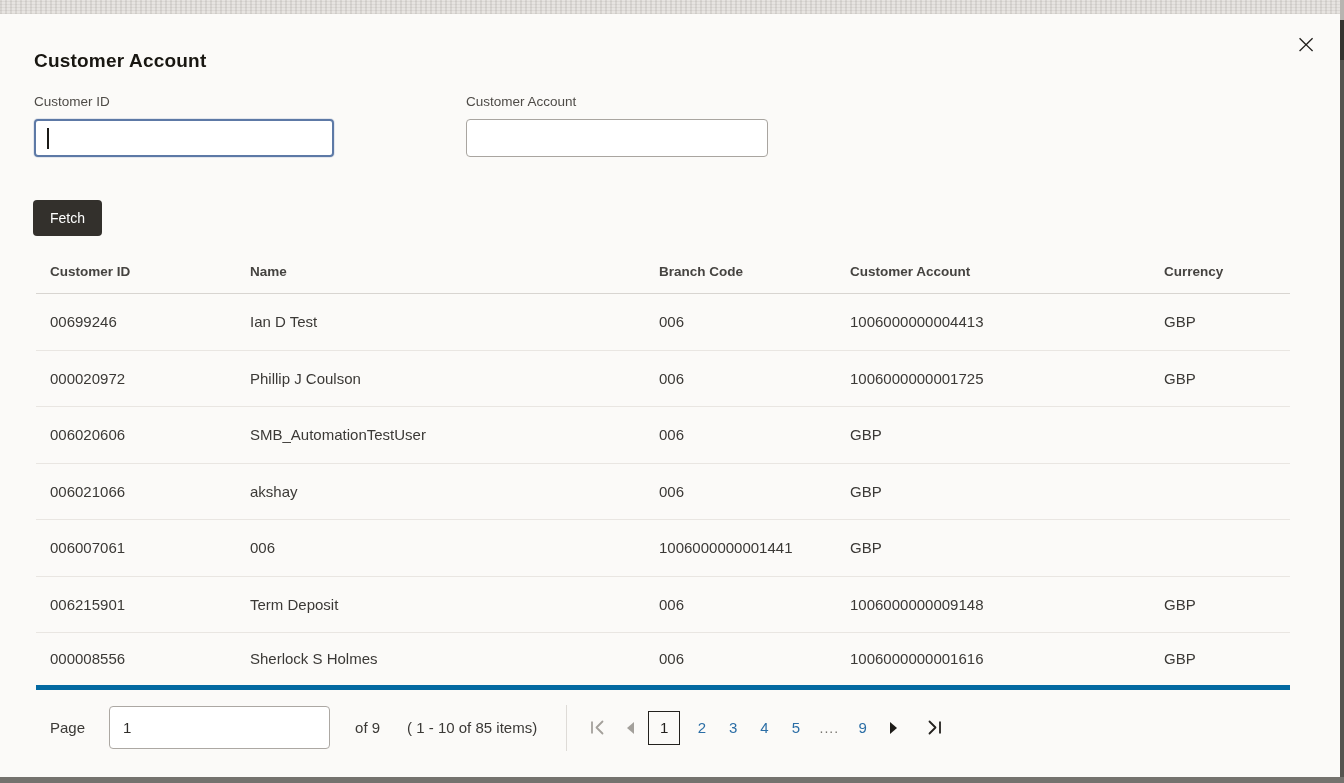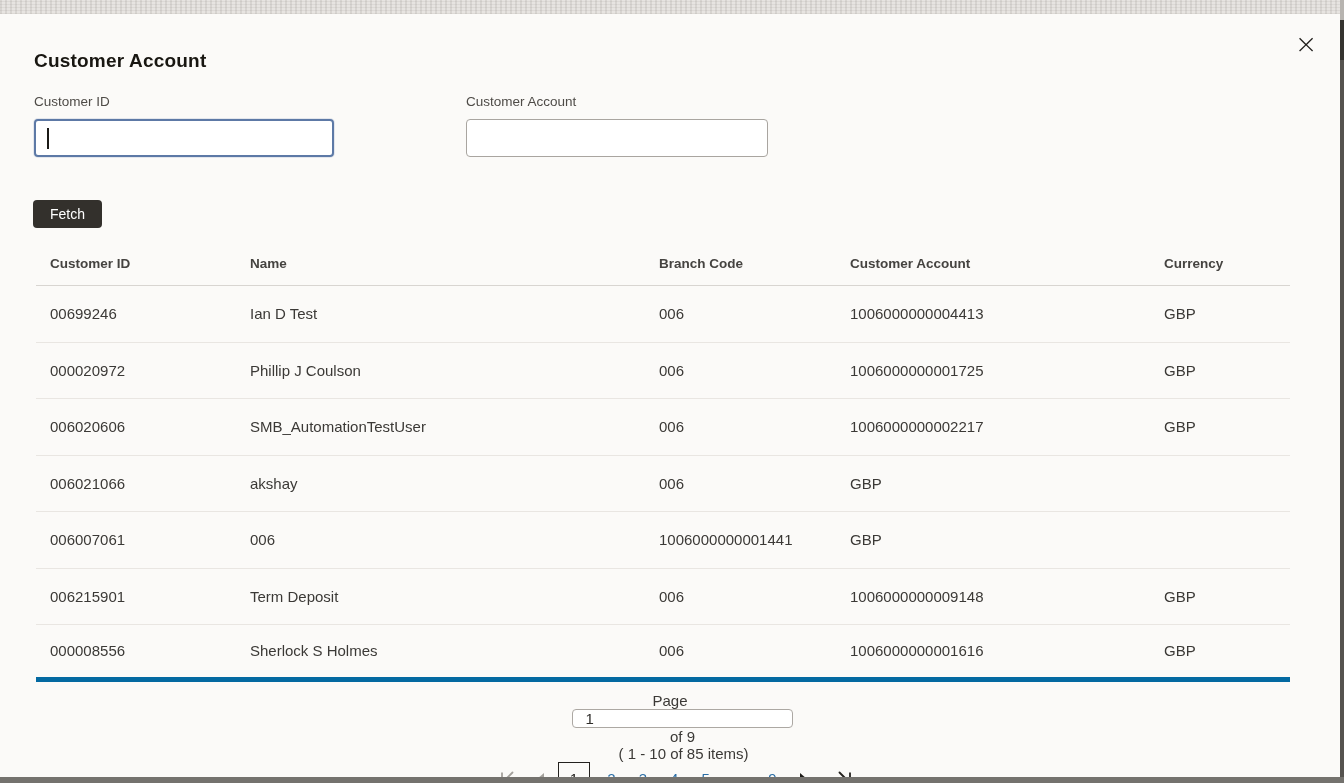--- a/index.html
+++ b/index.html
@@ -61,21 +61,21 @@
   }
   .caret-wrap { position:relative; display:inline-block; }
   .caret {
     position:absolute; left:13px; top:9px; width:1.5px; height:21px;
     background:#1b1a17; pointer-events:none;
   }
 
   .fetch-btn {
     margin:10px 0 0 33px;
     background:#33302c; color:#fff; border:none; border-radius:4px;
-    height:28px; padding:0 17px; font-size:14px; cursor:pointer;
+    height:36px; padding:0 17px; font-size:14px; cursor:pointer;
     font-family:"Liberation Sans", sans-serif;
   }
 
   
   .table { margin:14px 50px 0 36px; }
   .tr {
     display:grid;
     grid-template-columns:214px 409px 191px 314px 1fr;
     align-items:center;
   }
@@ -89,21 +89,21 @@
     height:56.5px;
     border-bottom:1px solid #e9e6e2;
     font-size:15px; color:#3b3936;
     cursor:pointer;
   }
   .trow:last-of-type { border-bottom:5px solid #0369a1; }
 
   
   .pagination {
     margin:10px 50px 0 50px; height:56px;
-    display:flex; align-items:center; font-size:15px; color:#3b3936;flex-direction:column;
+    display:flex; align-items:center; font-size:15px; color:#3b3936;
   }
   .page-input {
     margin-left:24px; width:221px; height:43px;
     border:1px solid #aca8a3; border-radius:4px; background:#fff;
     font-size:15px; color:#2f2d2a; padding:0 13px;
     font-family:"Liberation Sans", sans-serif;
   }
   .of-text { margin-left:25px; }
   .items-text { margin-left:27px; }
   .pg-divider { margin-left:29px; width:1px; height:46px; background:#dedbd7; }
@@ -179,21 +179,20 @@
       <div>000020972</div>
       <div>Phillip J Coulson</div>
       <div>006</div>
       <div>1006000000001725</div>
       <div>GBP</div>
     </div>
     <div class="tr trow">
       <div>006020606</div>
       <div>SMB_AutomationTestUser</div>
       <div>006</div>
-      <div>1006000000002217</div>
       <div>GBP</div>
     </div>
     <div class="tr trow">
       <div>006021066</div>
       <div>akshay</div>
       <div>006</div>
       <div>GBP</div>
     </div>
     <div class="tr trow">
       <div>006007061</div>

